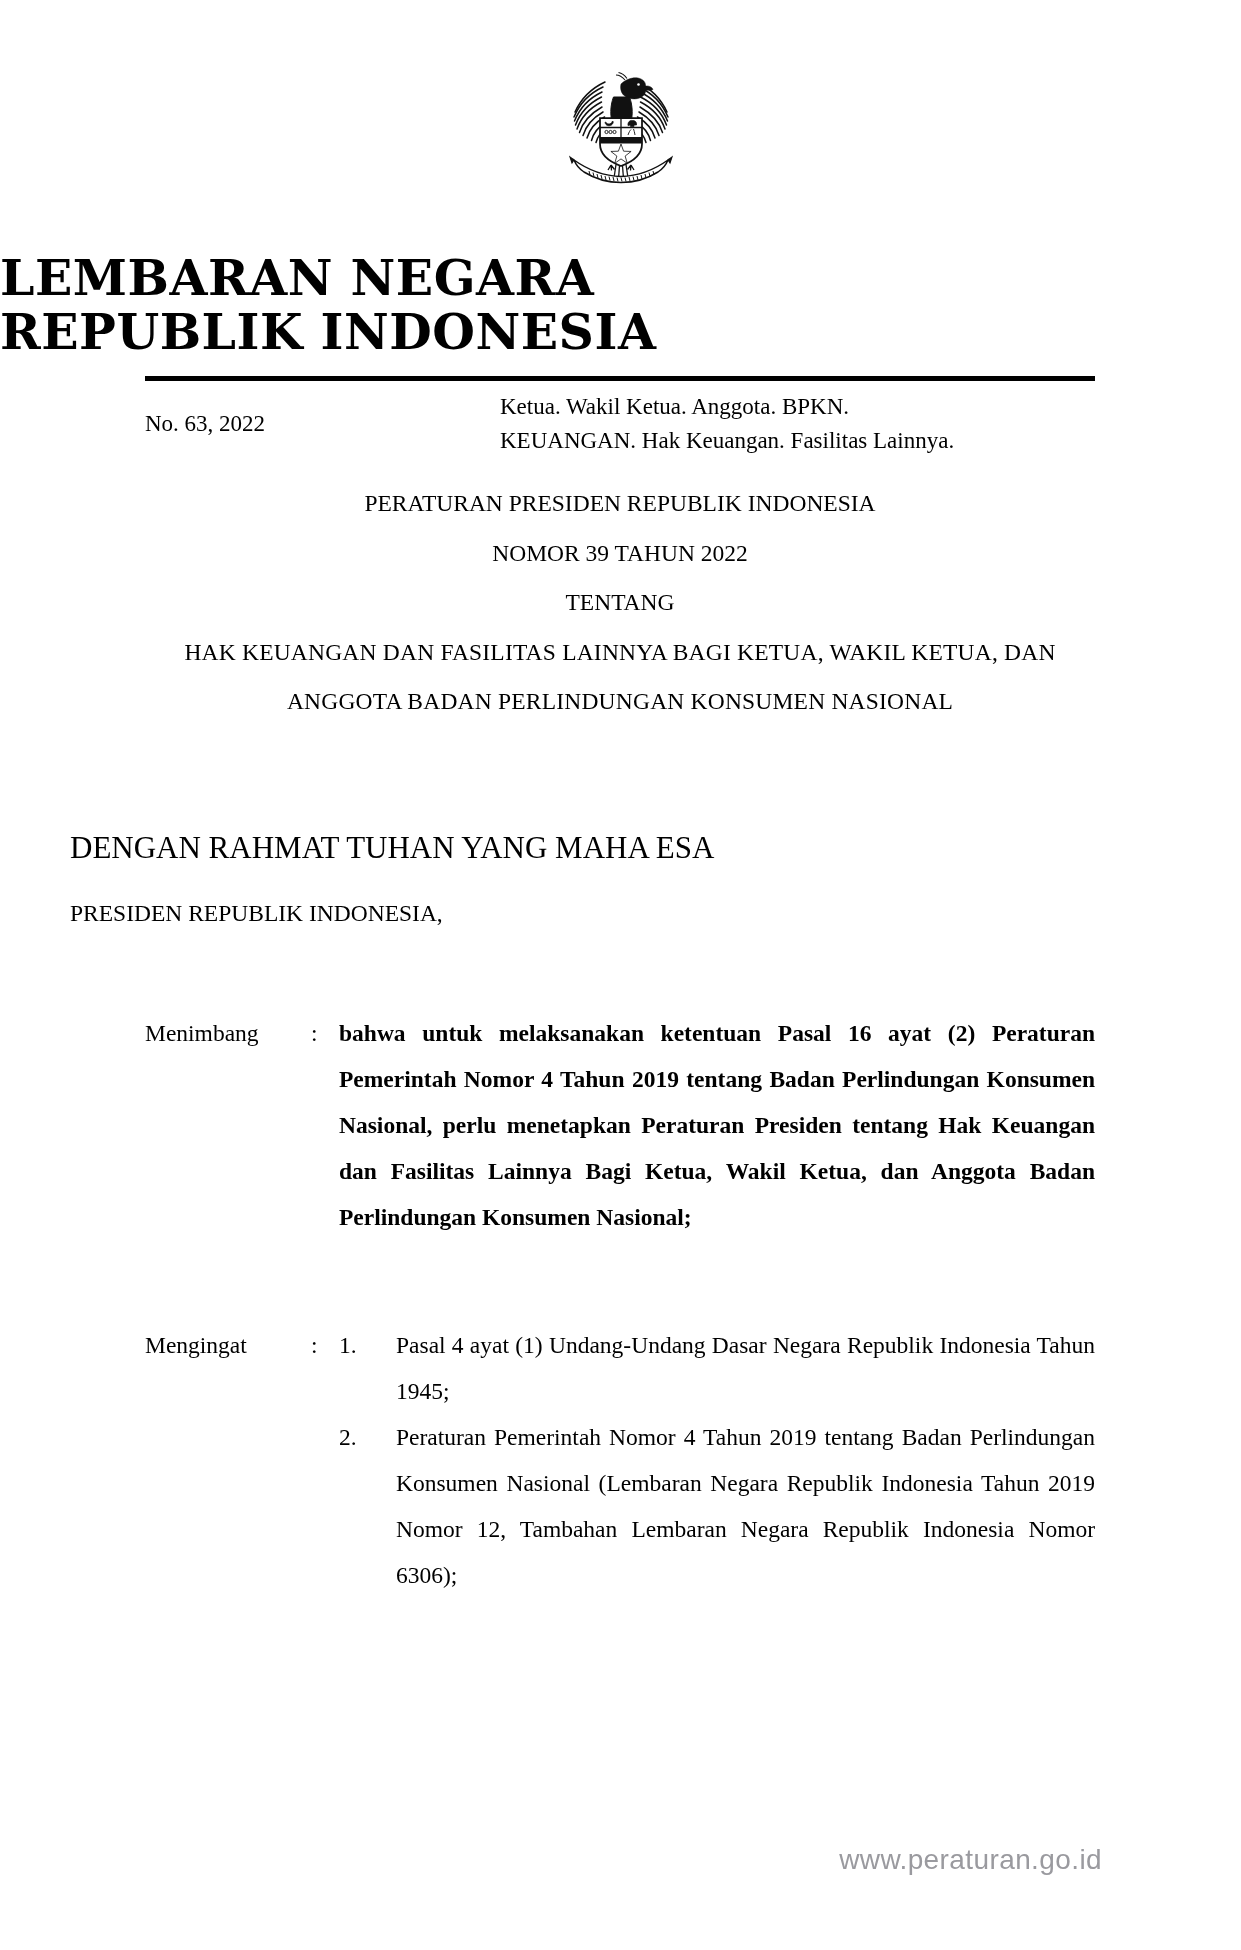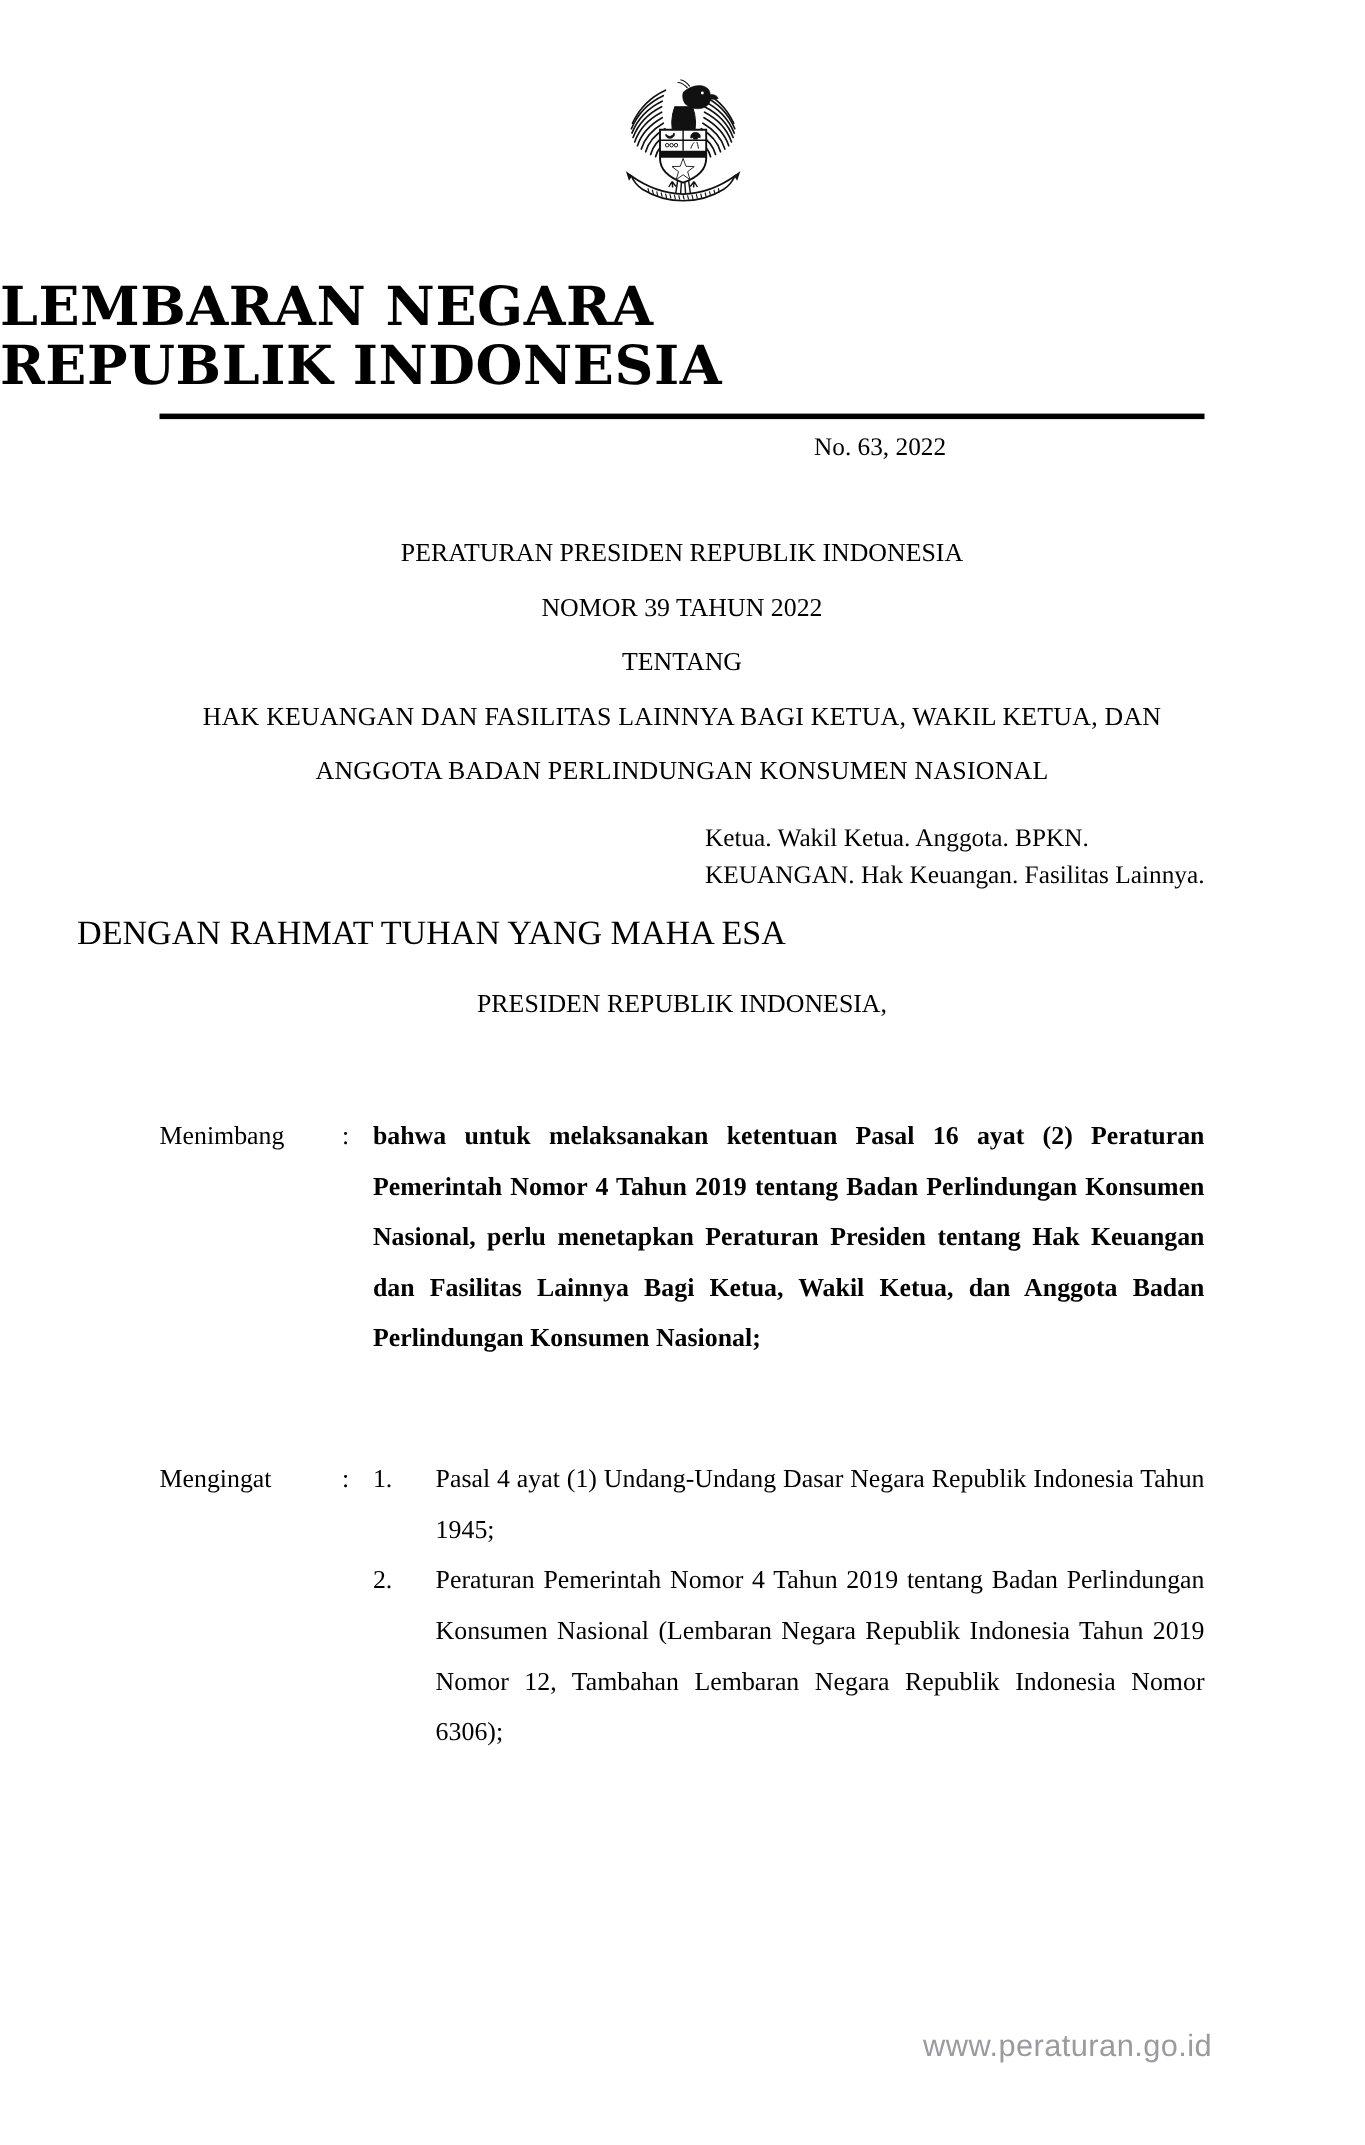--- a/index.html
+++ b/index.html
@@ -68,22 +68,21 @@
 
   
   .docline {
     position: absolute;
     left: 145px;
     top: 390px;
     width: 950px;
   }
   .docline-inner {
     display: flex;
-    align-items: flex-end;
-    flex-direction: column;
+    align-items: center;
   }
   .doc-number {
     width: 355px;
     flex: 0 0 355px;
     font-size: 23px;
     line-height: 1.48;
     white-space: nowrap;
   }
   .doc-subject {
     flex: 1 1 auto;
@@ -118,21 +117,20 @@
     width: 1100px;
     text-align: left;
     font-size: 31px;
     line-height: 1;
   }
   .president {
     position: absolute;
     left: 70px;
     top: 902px;
     width: 1100px;
-    text-align: center;
     font-size: 23.5px;
     line-height: 1;
   }
 
   
   .clause {
     position: absolute;
     left: 145px;
     width: 950px;
     display: flex;

